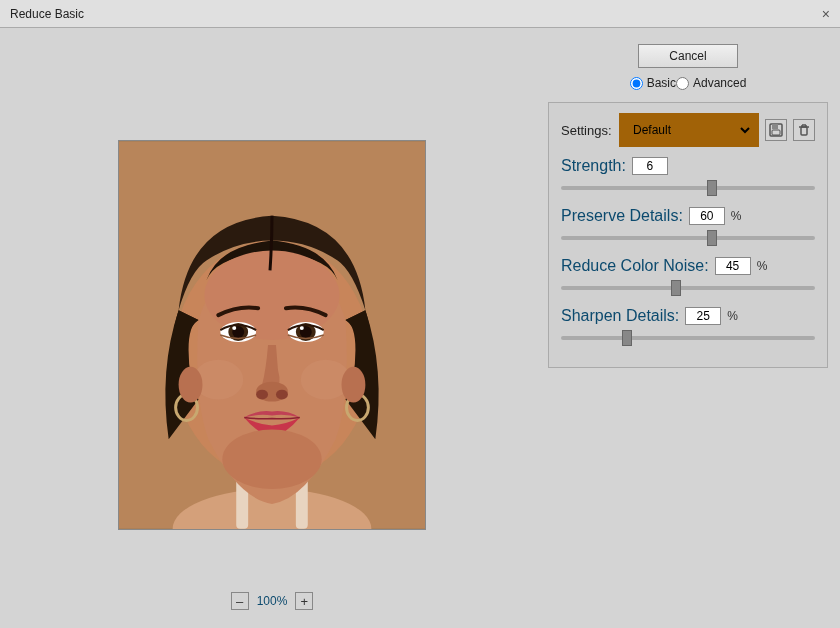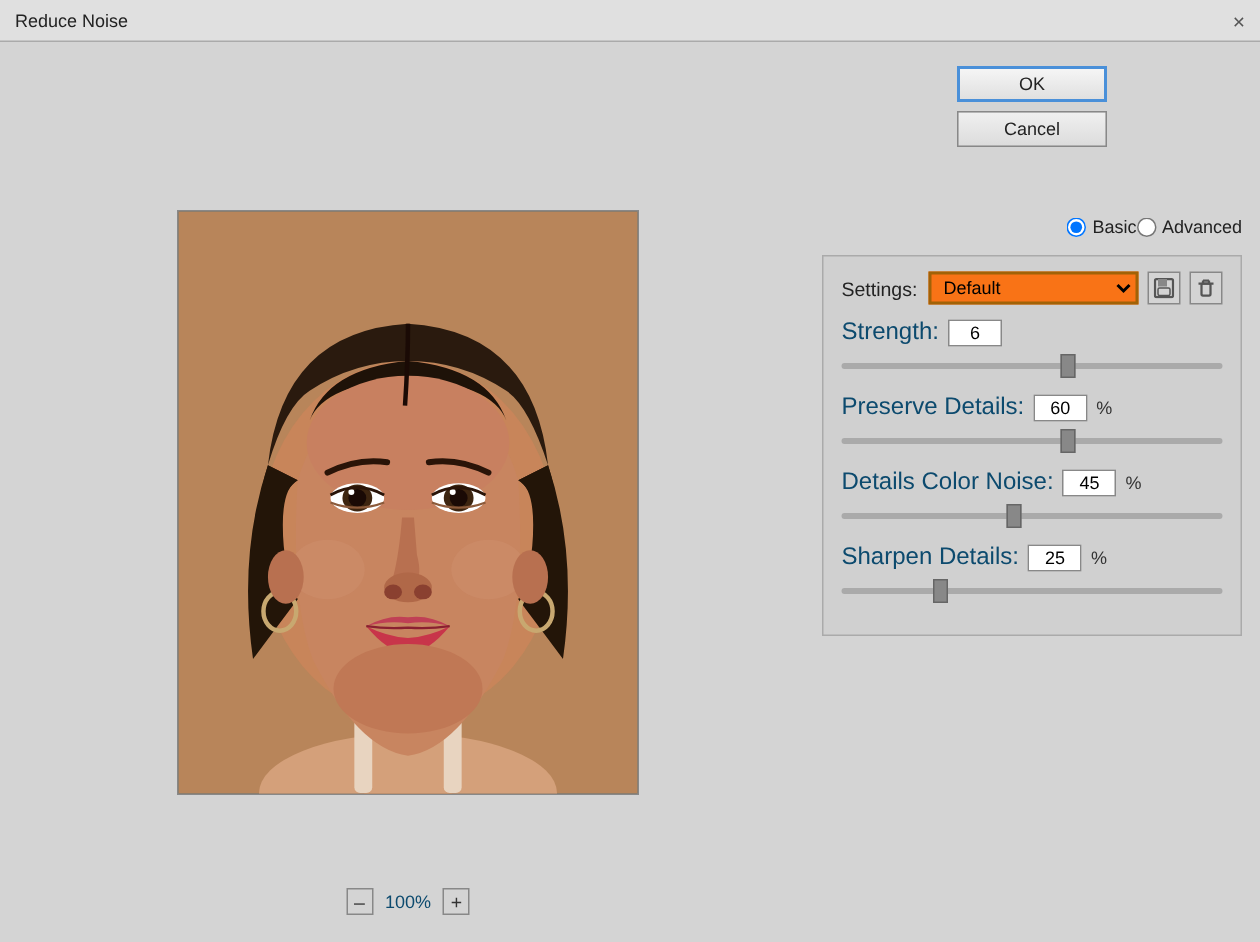--- a/index.html
+++ b/index.html
@@ -139,23 +139,22 @@
       height: 13px;
     }
     .preview-check-row label {
       font-size: 12px;
       color: #222;
     }
 
     .mode-row {
       display: flex;
       align-items: center;
-      justify-content: flex-end;
+      justify-content: center;
       margin-bottom: 12px;
-      margin-top: 38px;
     }
     .radio-option {
       display: flex;
       align-items: center;
       gap: 4px;
       font-size: 12px;
       color: #222;
     }
     .radio-option input[type=radio] {
       width: 13px;
@@ -177,23 +176,23 @@
       gap: 6px;
       margin-bottom: 10px;
     }
     .settings-label {
       font-size: 13px;
       color: #222;
       min-width: 52px;
     }
     .settings-select {
       flex: 1;
-      height: 22px;
-      border: 2px solid #a16207;
-      background: #f97316;
+      height: 34px;
+      border: 6px solid #a16207;
+      background: #a16207;
       font-size: 12px;
       padding: 0 4px;
     }
     .icon-btn {
       width: 22px;
       height: 22px;
       border: 1px solid #888;
       background: #d4d4d4;
       cursor: pointer;
       display: flex;
@@ -260,21 +259,21 @@
     }
     .artifact-row label {
       font-size: 12px;
       color: #222;
     }
   </style>
 </head>
 <body>
 
 <div class="title-bar">
-  <span class="title-bar-title">Reduce Noise</span>
+  <span class="title-bar-title">Reduce Basic</span>
   <button class="title-bar-close">×</button>
 </div>
 
 <div class="dialog-body">
 
   <div class="preview-area">
     <div class="image-frame">
       <svg class="face-svg" viewBox="0 0 308 390" xmlns="http://www.w3.org/2000/svg">
 
         <rect width="308" height="390" fill="#b8855a"></rect>
@@ -367,21 +366,20 @@
     <div class="zoom-controls">
       <button class="zoom-btn">–</button>
       <span class="zoom-label">100%</span>
       <button class="zoom-btn">+</button>
     </div>
   </div>
 
   <div class="controls-area">
 
     <div class="btn-row">
-      <button class="btn primary">OK</button>
       <button class="btn">Cancel</button>
     </div>
 
 
     <div class="mode-row">
       <div class="radio-option">
         <input type="radio" name="mode" id="basicMode" checked="" style="">
         <label for="basicMode">Basic</label>
       </div>
       <div class="radio-option">
@@ -427,21 +425,21 @@
         <div class="slider-label-row">
           <span class="slider-label">Preserve Details:</span>
           <input type="text" class="slider-input" value="60" style="">
           <span class="slider-unit">%</span>
         </div>
         <input type="range" min="0" max="100" value="60" style="">
       </div>
 
       <div class="slider-group">
         <div class="slider-label-row">
-          <span class="slider-label">Details Color Noise:</span>
+          <span class="slider-label">Reduce Color Noise:</span>
           <input type="text" class="slider-input" value="45" style="">
           <span class="slider-unit">%</span>
         </div>
         <input type="range" min="0" max="100" value="45" style="">
       </div>
 
       <div class="slider-group">
         <div class="slider-label-row">
           <span class="slider-label">Sharpen Details:</span>
           <input type="text" class="slider-input" value="25" style="">

